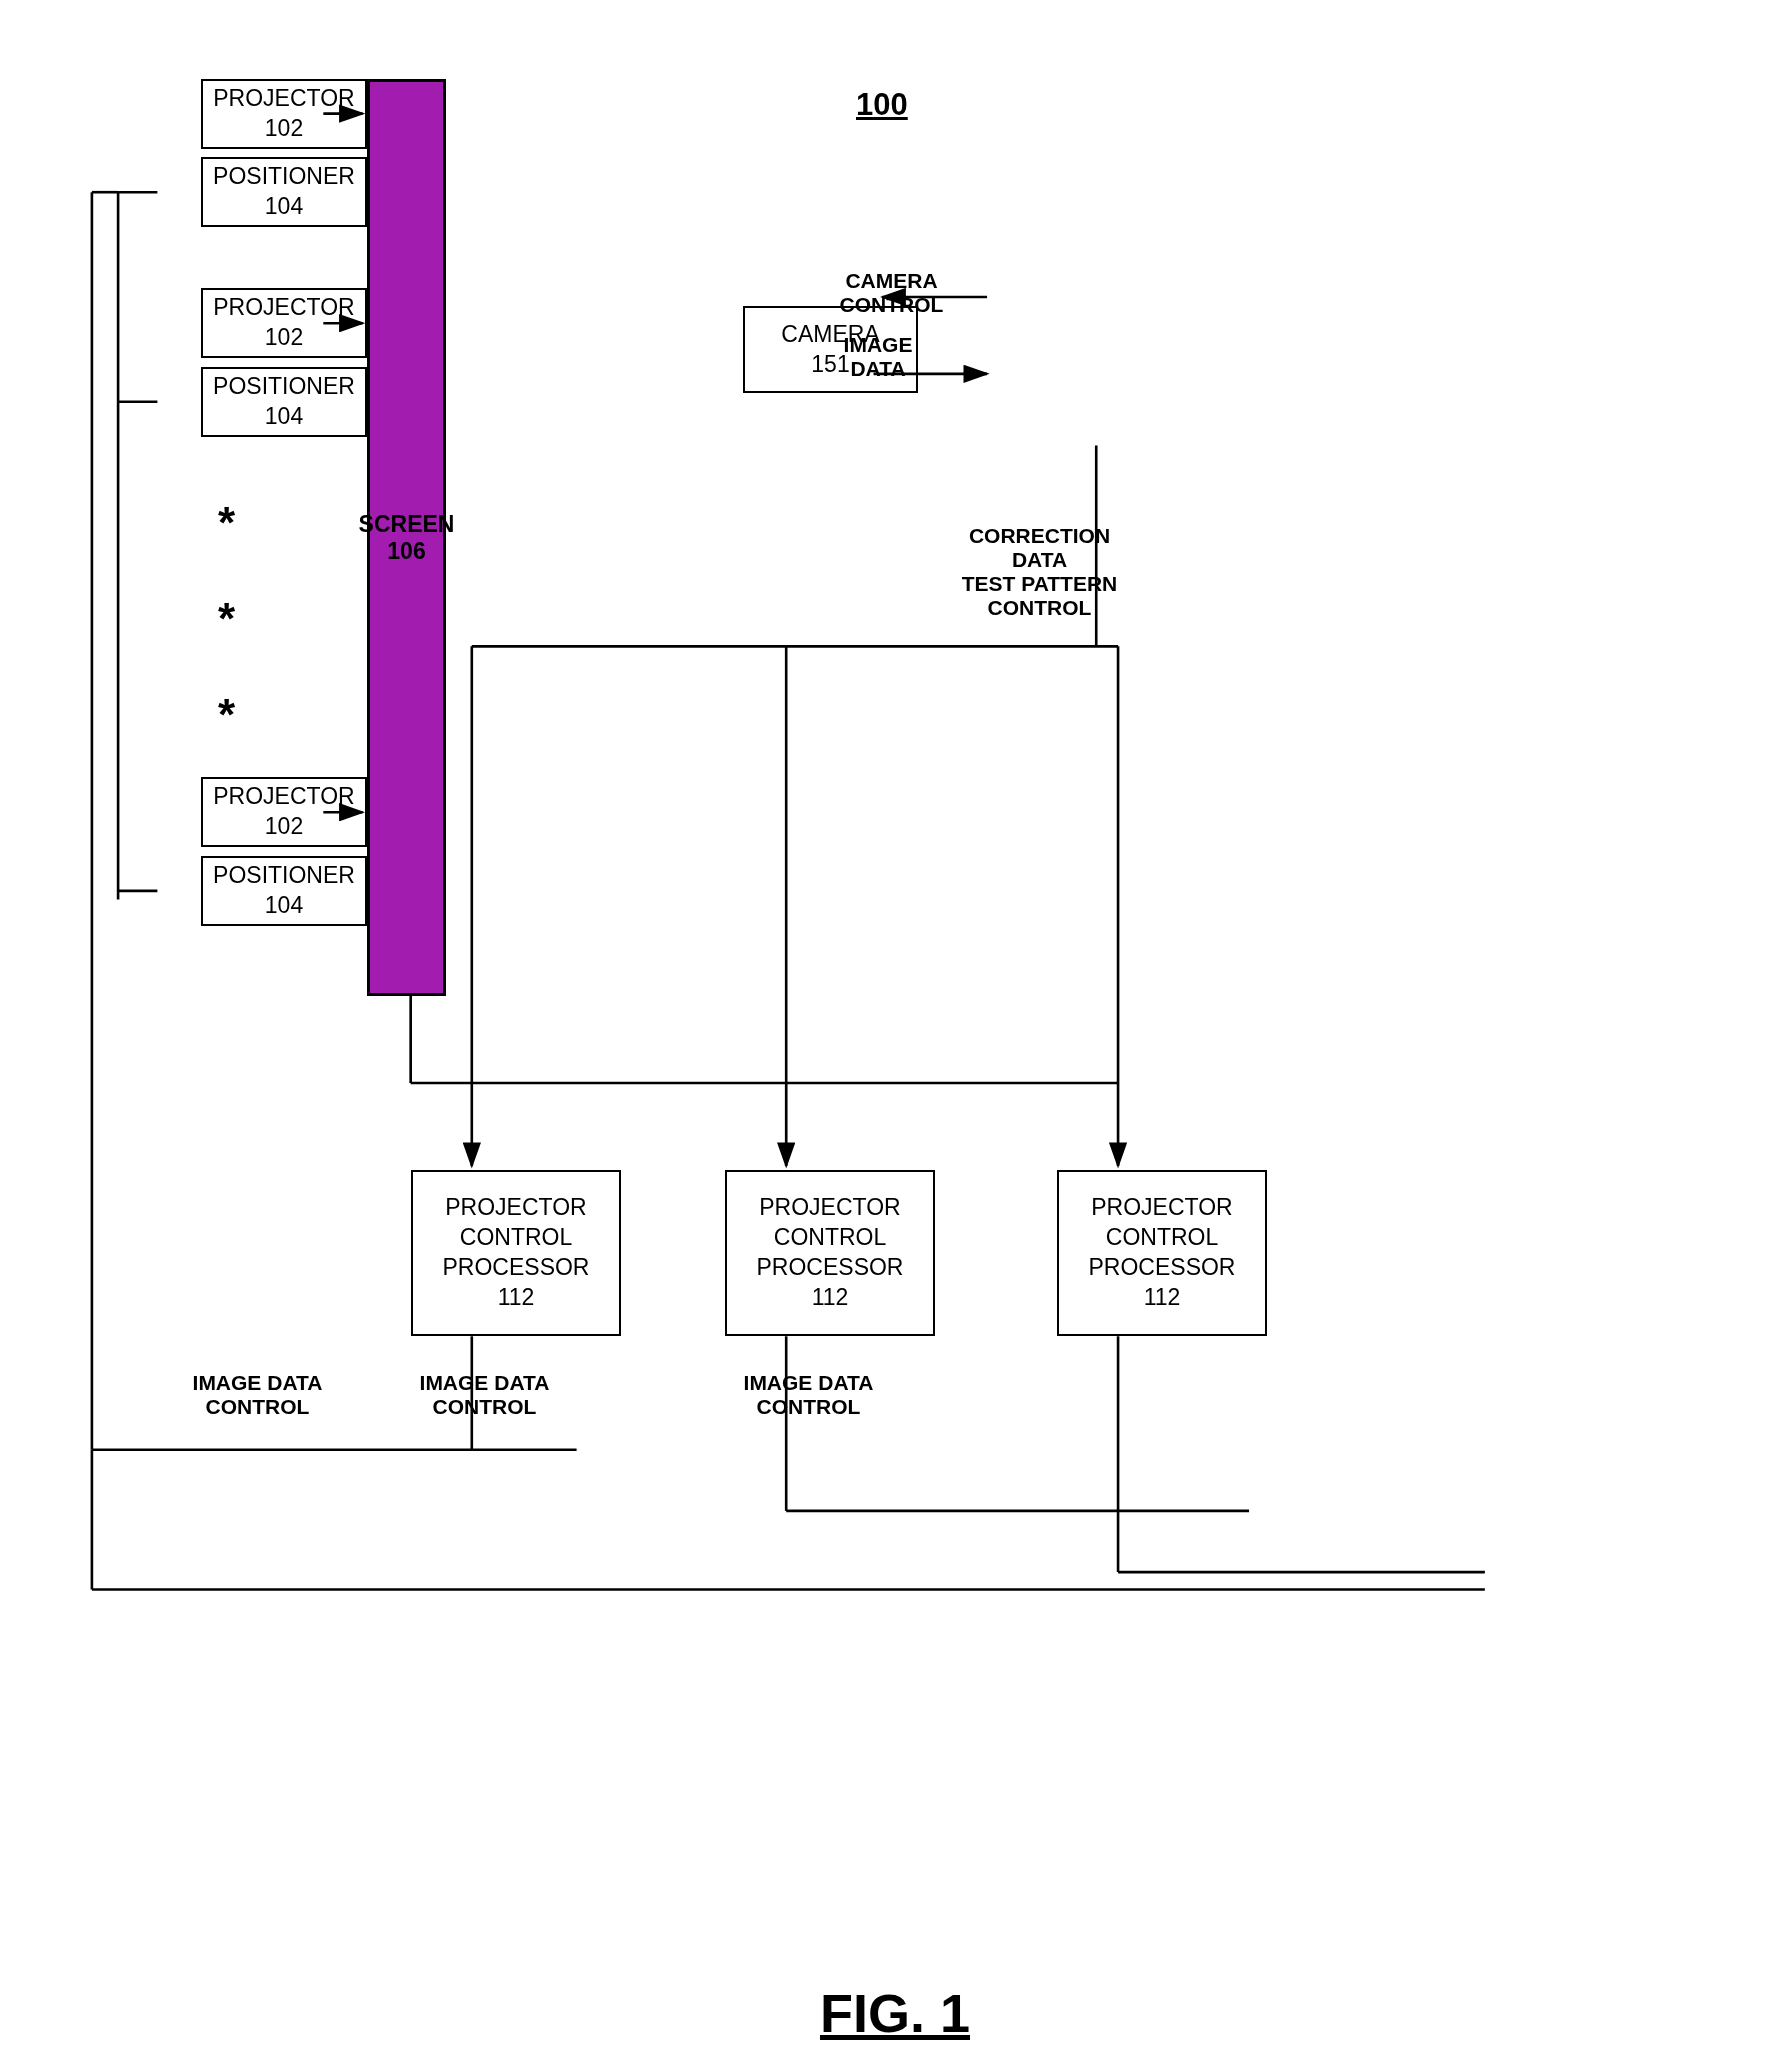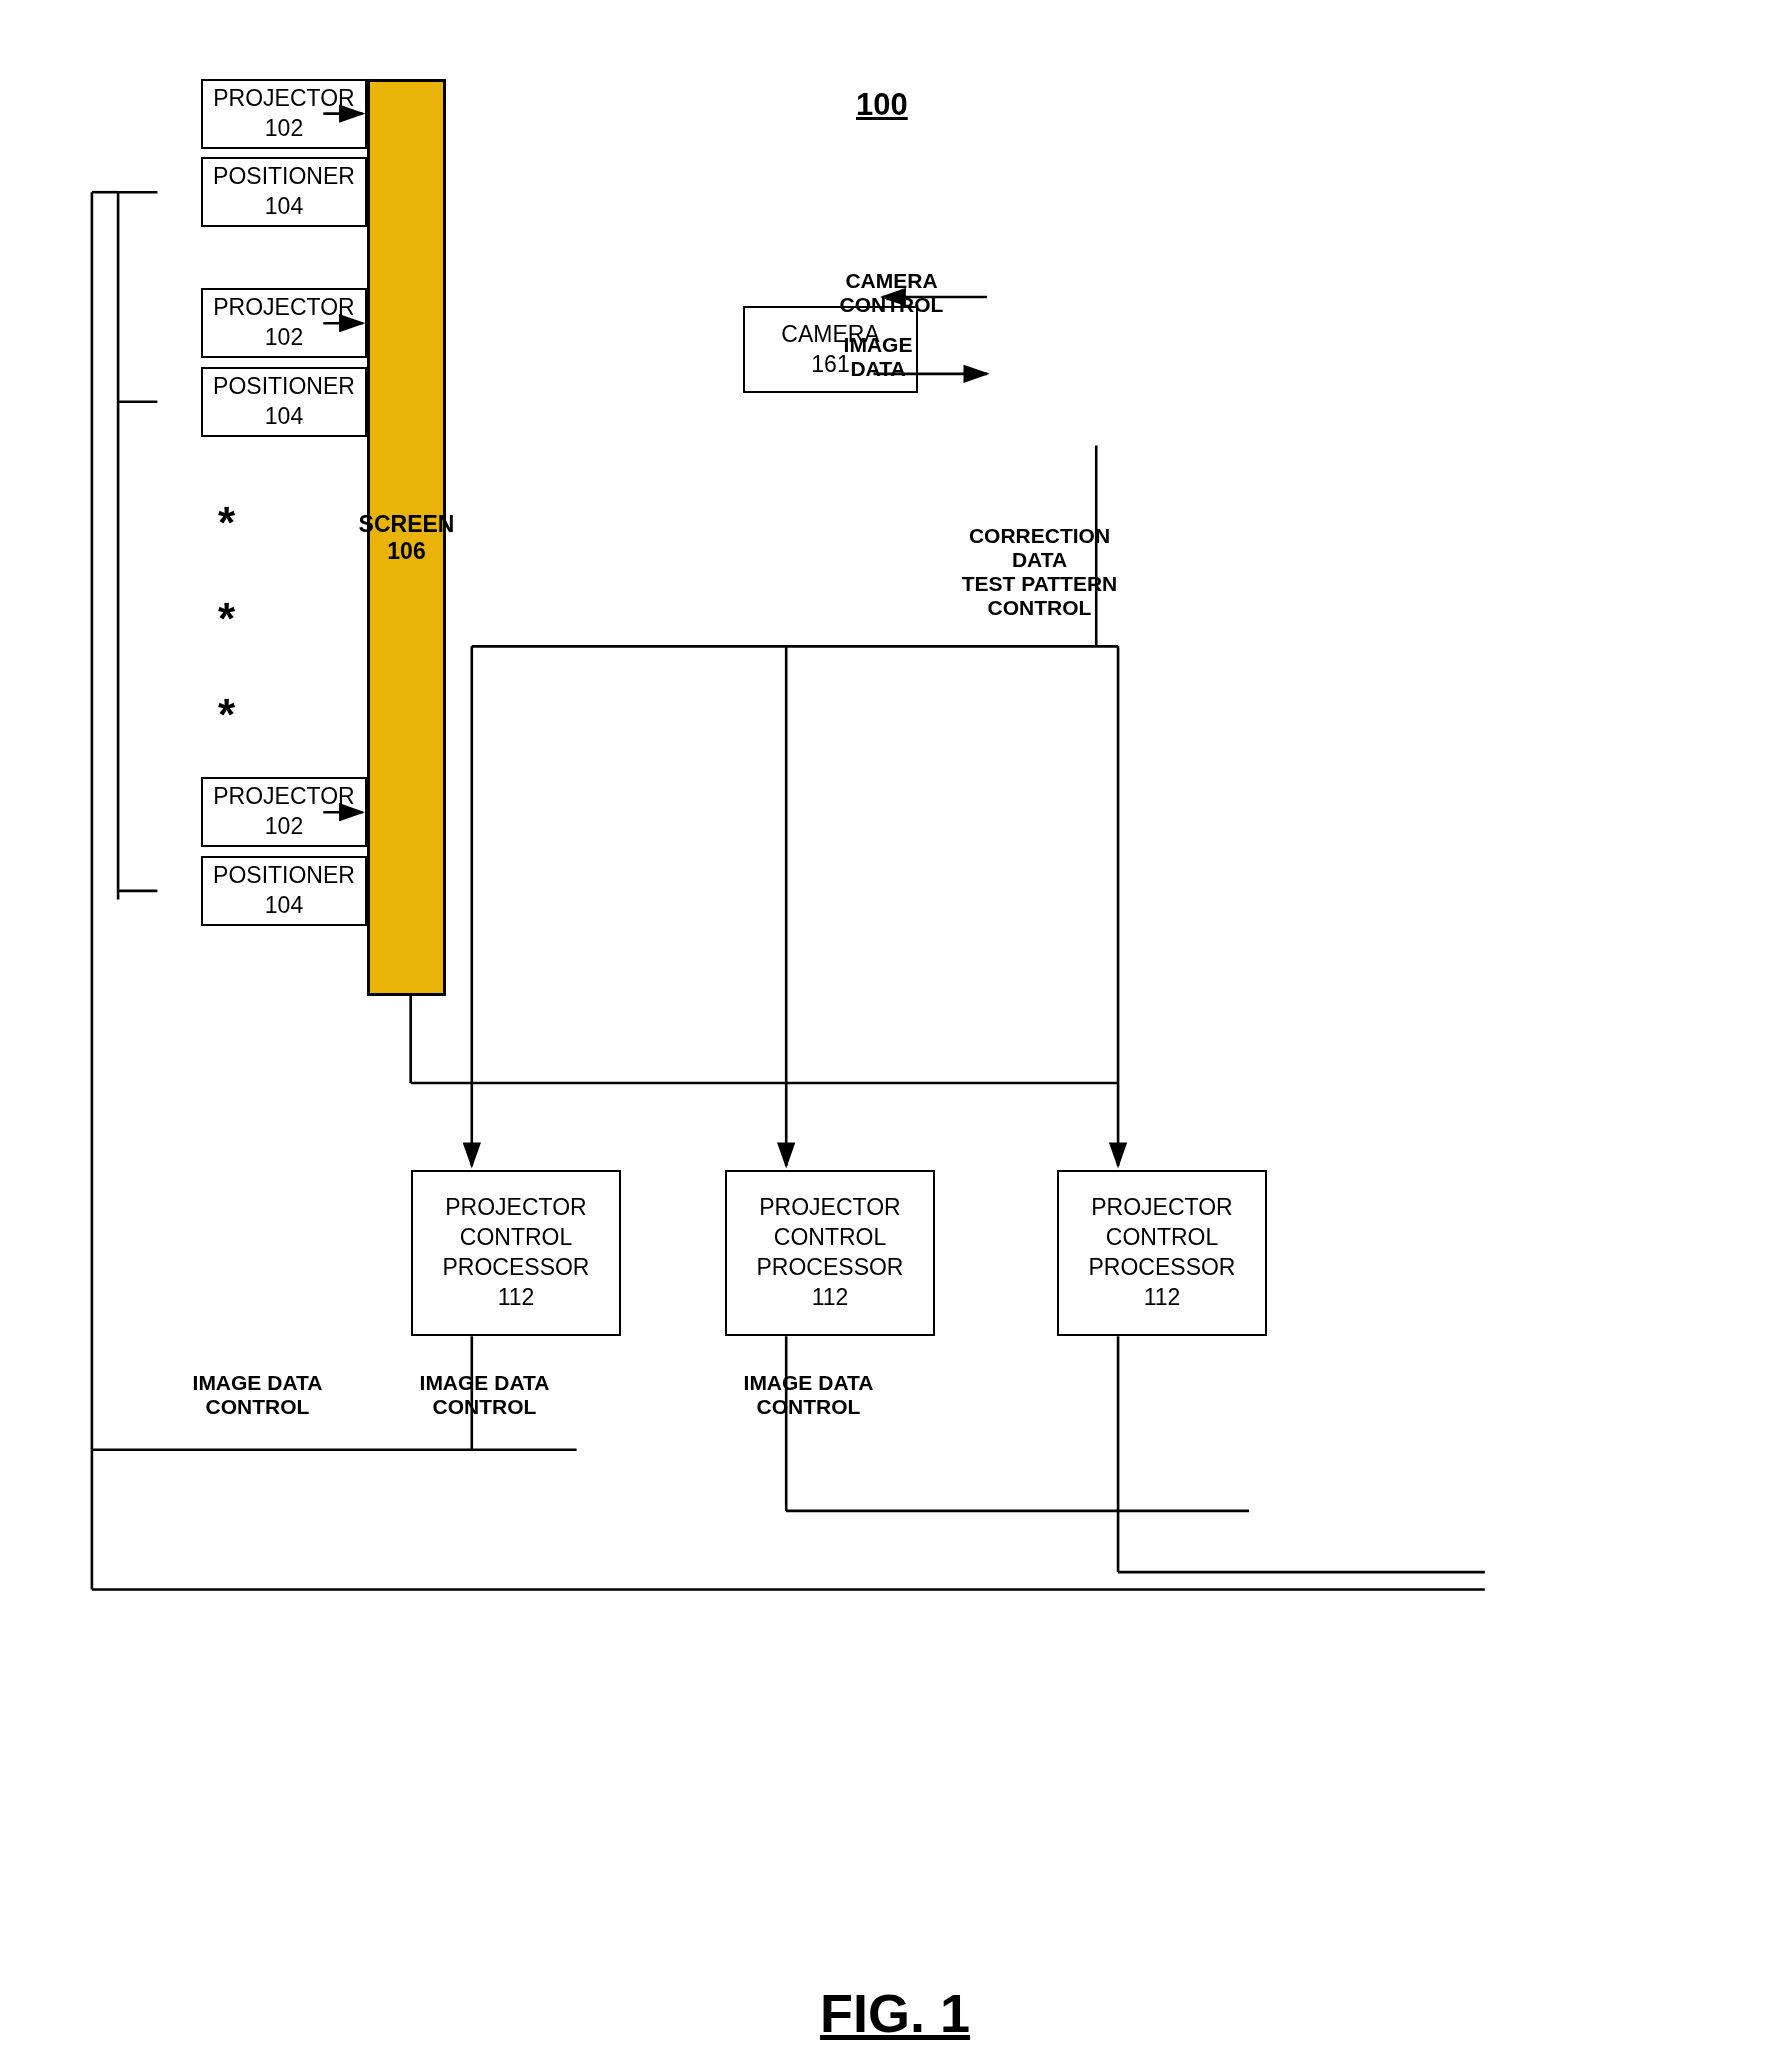--- a/index.html
+++ b/index.html
@@ -39,21 +39,21 @@
     
     .proj-box {
       width: 166px;
       height: 70px;
     }
 
     
     .screen-box {
       position: absolute;
       border: 3.5px solid #000;
-      background: #eab308;
+      background: #a21caf;
       width: 79px;
       height: 917px;
       top: 44px;
       left: 297px;
       display: flex;
       align-items: center;
       justify-content: center;
       font-size: 23px;
       font-weight: bold;
       text-align: center;
@@ -153,21 +153,21 @@
     <span>PROJECTOR</span>
     <span>102</span>
   </div>
   <div class="box proj-box" style="top:821px; left:87px;">
     <span>POSITIONER</span>
     <span>104</span>
   </div>
 
   <div class="box" style="position:absolute; top:271px; left:629px; width:175px; height:87px;">
     <span>CAMERA</span>
-    <span>161</span>
+    <span>151</span>
   </div>
 
 
   <div class="label" style="top:234px; left:734px; width:175px;">
     CAMERA<br>CONTROL
   </div>
 
   <div class="label" style="top:298px; left:738px; width:140px;">
     IMAGE<br>DATA
   </div>

